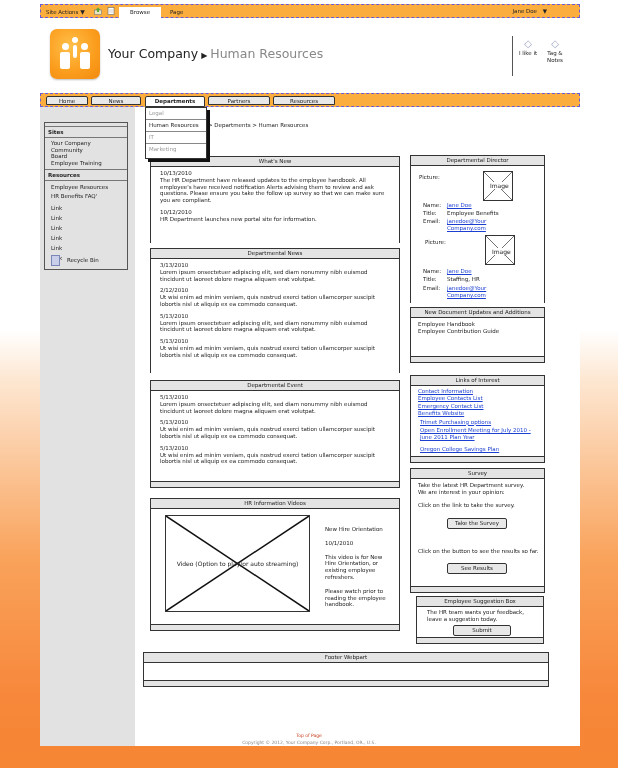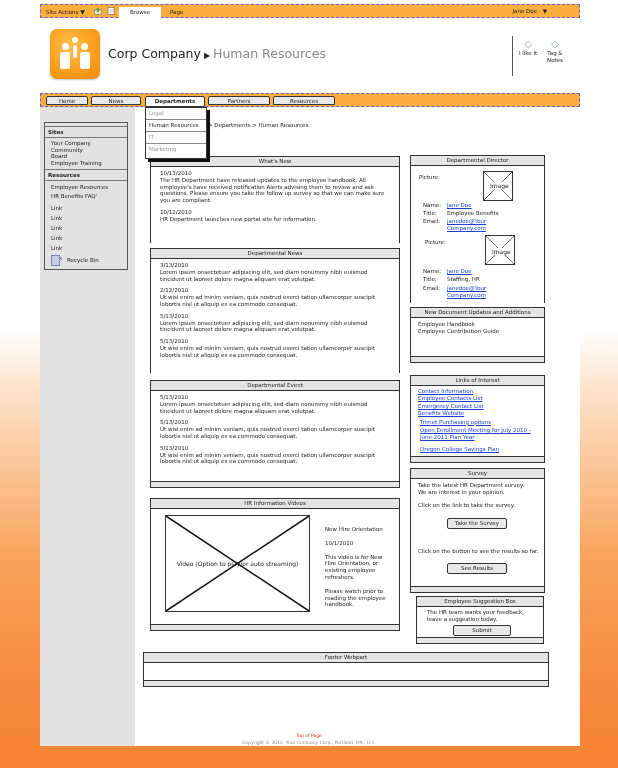--- a/index.html
+++ b/index.html
@@ -133,21 +133,21 @@
 
 <div class="logo">
   <span class="head" style="left:22px;top:8px;width:6px;height:6px;"></span>
   <span class="head" style="left:12px;top:14px;width:7px;height:7px;"></span>
   <span class="head" style="left:31px;top:14px;width:7px;height:7px;"></span>
   <span class="body" style="left:10px;top:23px;width:10px;height:17px;"></span>
   <span class="body" style="left:30px;top:23px;width:10px;height:17px;"></span>
   <span class="body" style="left:23px;top:16px;width:4px;height:13px;"></span>
 </div>
 <div class="brand">
-  <span>Corp Company</span><span class="arrow">▶</span><span class="site">Human Resources</span>
+  <span>Your Company</span><span class="arrow">▶</span><span class="site">Human Resources</span>
 </div>
 
 <div class="social">
   <div class="item" style="left:3px;">
     <span class="glyph">◇</span>
     <span>I like it</span>
   </div>
   <div class="item" style="left:30px;">
     <span class="glyph">◇</span>
     <span>Tag &amp;</span><br>

